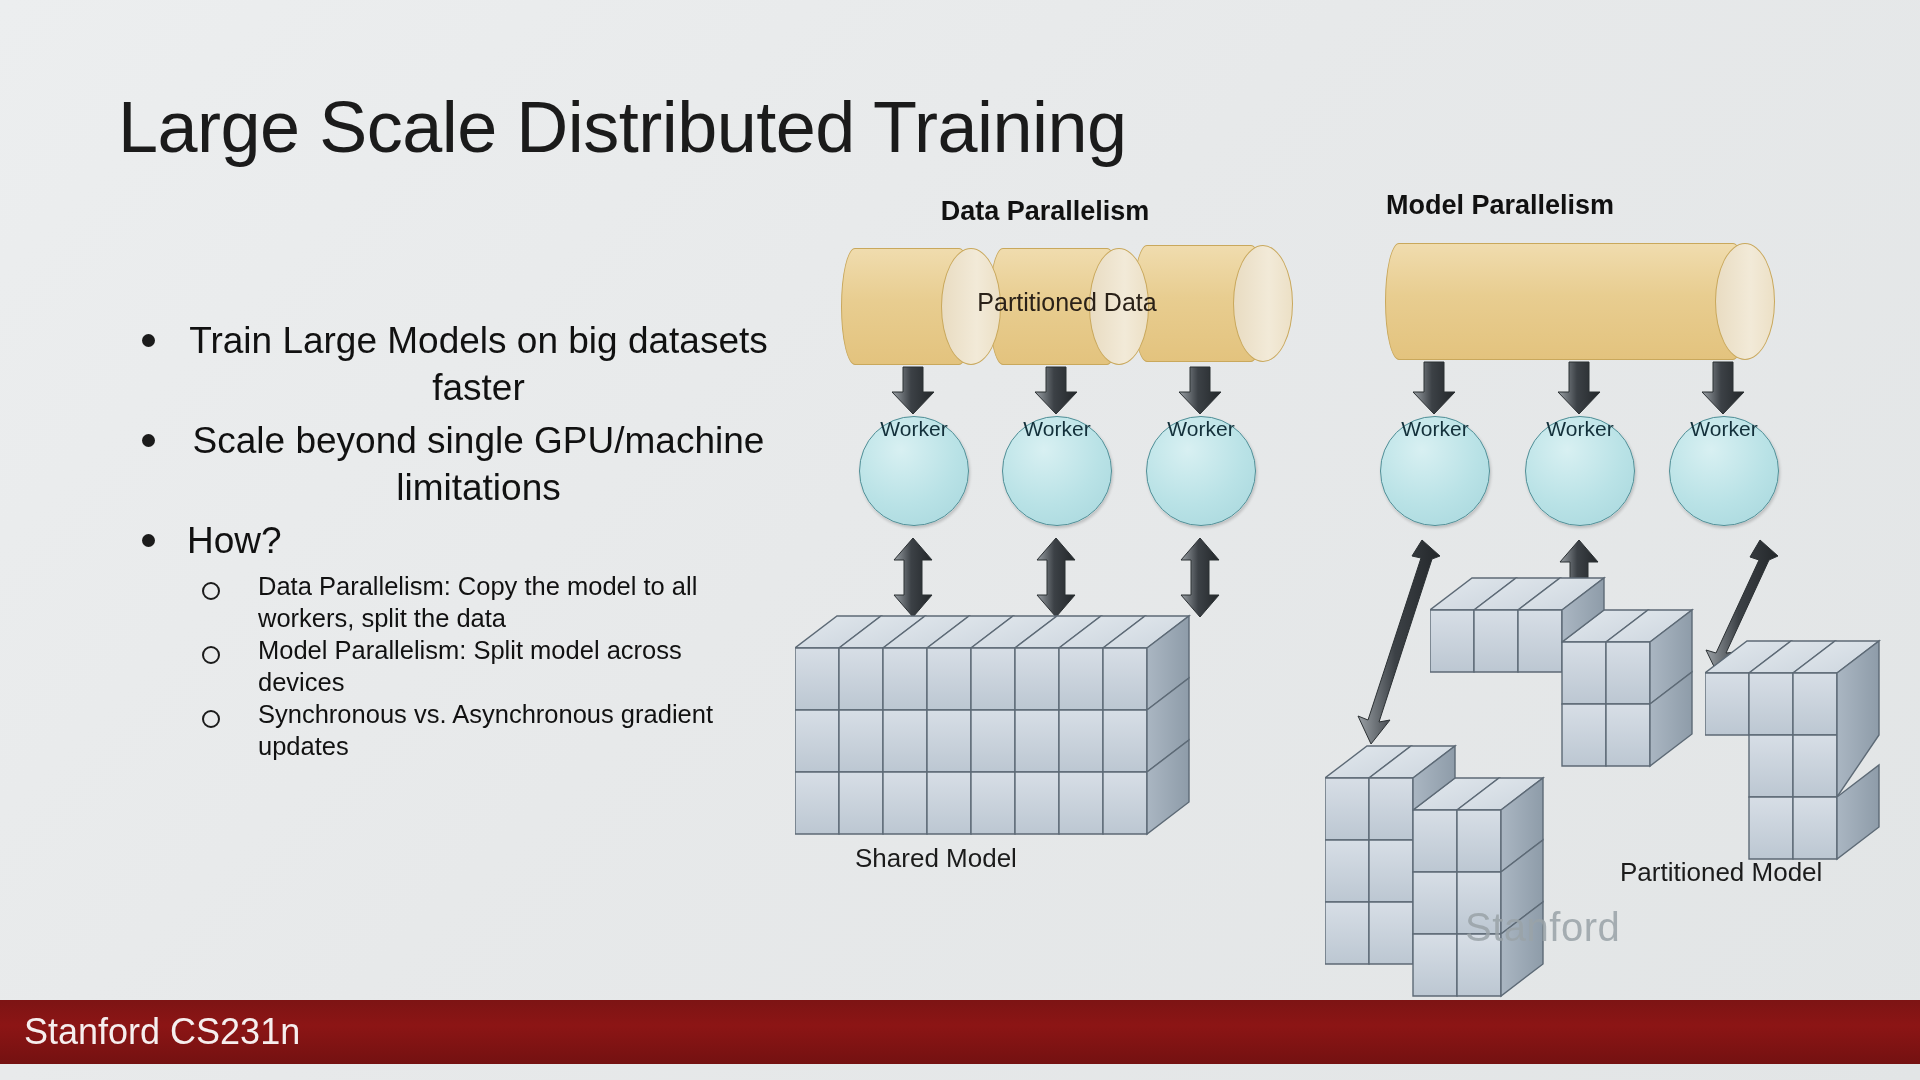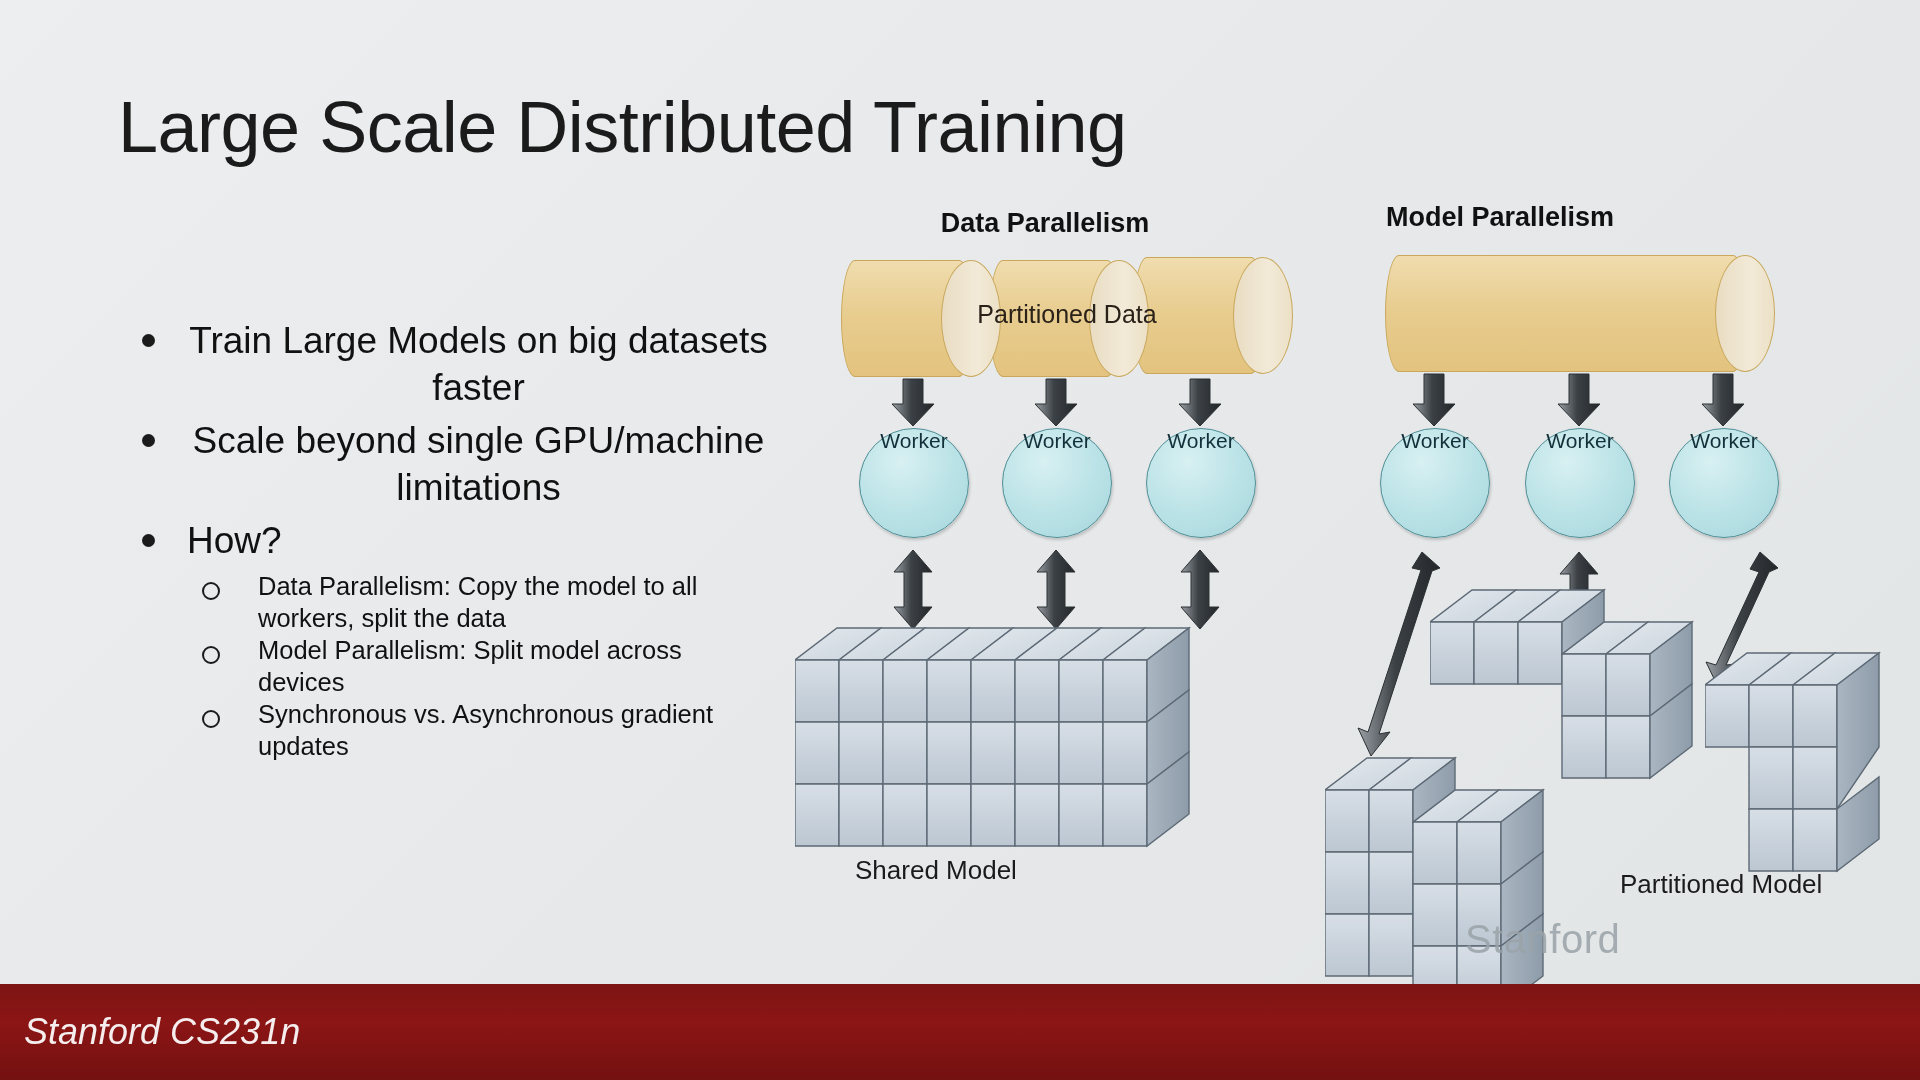--- a/index.html
+++ b/index.html
@@ -33,21 +33,21 @@
   .sublist{margin:4px 0 0 72px;}
   .lvl2{display:flex;align-items:flex-start;margin-bottom:1px;}
   .lvl2 .ring{
     width:14px;height:14px;border-radius:50%;
     border:2.4px solid #1b1b1b;background:transparent;
     margin:11px 38px 0 0;flex:0 0 auto;
   }
   .lvl2 .txt{font-size:25.5px;line-height:1.24;color:#111;}
 
   
-  #diagram{position:absolute;left:0;top:12px;width:1520px;height:1000px;pointer-events:none;}
+  #diagram{position:absolute;left:0;top:0;width:1520px;height:1000px;pointer-events:none;}
   .panel-title{
     position:absolute;font-size:27px;font-weight:bold;color:#111;
     text-align:center;white-space:nowrap;
   }
   #dp-title{left:905px;top:196px;width:280px;}
   #mp-title{left:1290px;top:190px;width:420px;}
 
   
   .cyl{position:absolute;}
   .cyl .body{
@@ -80,23 +80,23 @@
 
   
   #watermark{
     position:absolute;left:1465px;top:905px;
     font-family:Liberation Sans, sans-serif;
     font-size:40px;color:#9aa3a8;opacity:.85;letter-spacing:.5px;
   }
 
   
   #footer{
-    position:absolute;left:0;bottom:0;width:1920px;height:96px;
+    position:absolute;left:0;bottom:16px;width:1920px;height:64px;
     background:linear-gradient(180deg,#7d1414 0%,#8c1515 40%,#741111 100%);
-    display:flex;align-items:center;font-style:italic;
+    display:flex;align-items:center;
   }
   #footer .ftxt{
     color:#f6eeee;font-size:36px;margin-left:24px;font-weight:400;
   }
 </style>
 </head>
 <body>
 
 <div id="slide">
 

